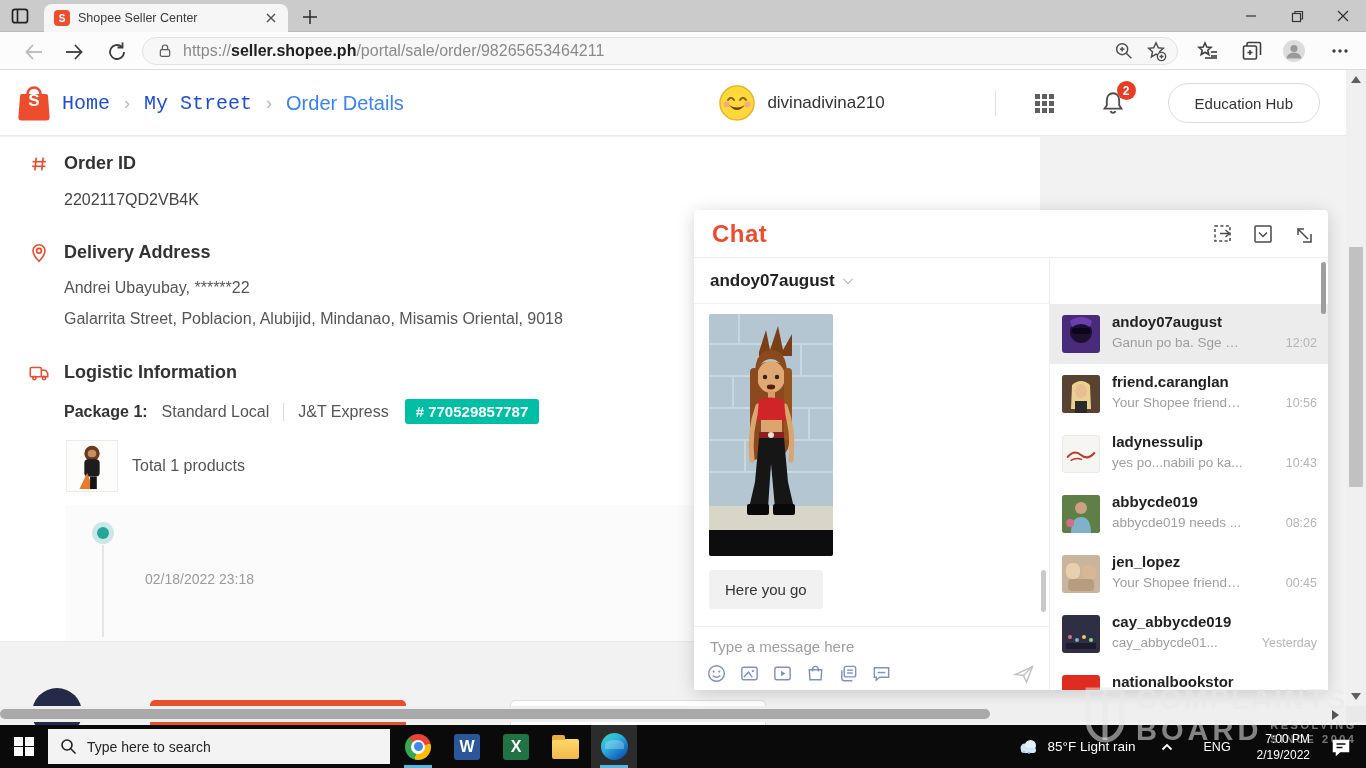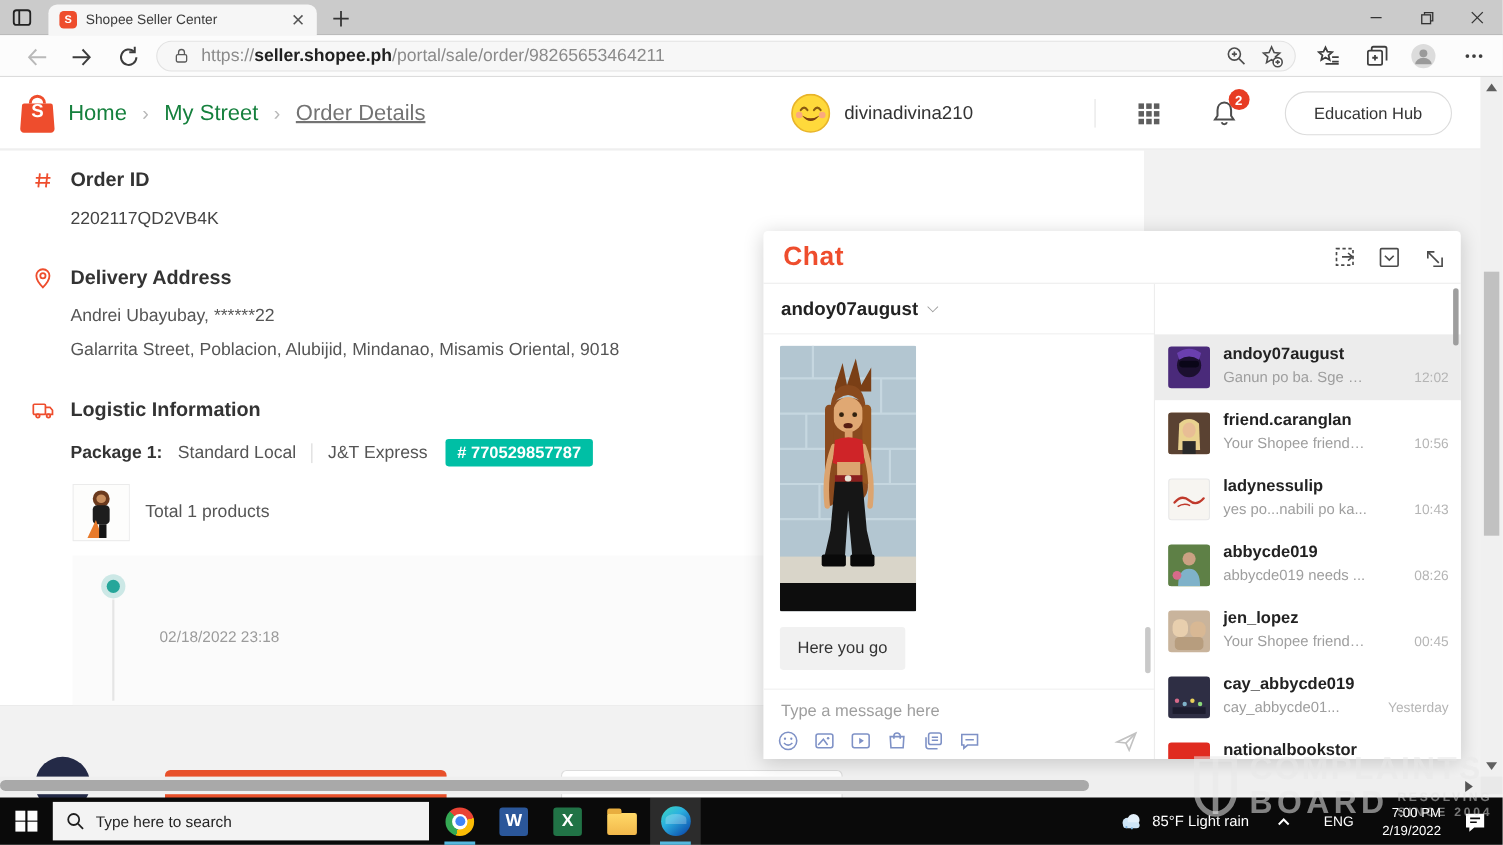--- a/index.html
+++ b/index.html
@@ -23,23 +23,23 @@
   .urltext { font-size:16px; color:#8a8a8a; margin-left:10px; white-space:nowrap; flex:1; }
   .urltext b { color:#202020; font-weight:600; }
   .baricon { width:22px; height:22px; margin-left:10px; color:#4d4d4d; }
   .tbicon { position:absolute; top:7px; width:24px; height:24px; color:#3e3e3e; }
 
   
   #pageheader { position:absolute; left:0; top:70px; width:1346px; height:66px; background:#fff; border-bottom:1px solid #e8e8e8; z-index:2; }
   .shopeelogo { position:absolute; left:16px; top:13px; width:36px; height:40px; color:#ee4d2d; }
   .shopeelogo .sletter { position:absolute; left:0; top:8px; width:36px; text-align:center; color:#fff; font-weight:bold; font-size:17px; }
   .crumbs { position:absolute; left:62px; top:0; height:66px; display:flex; align-items:center; gap:14px; font-size:20px; }
-  .crumb-muted { color:#15803d; }
+  .crumb-muted { color:#1d4ed8;font-family:Liberation Mono, monospace; }
   .crumb-sep { color:#b8b8b8; font-size:18px; }
-  .crumb-current { color:#737373;text-decoration:underline; }
+  .crumb-current { color:#3b82f6; }
   .hdr-right { position:absolute; right:26px; top:0; height:66px; display:flex; align-items:center; }
   .hdr-avatar { width:36px; height:36px; }
   .hdr-name { font-size:17px; color:#333; margin-left:12px; }
   .hdr-div { width:1px; height:26px; background:#e3e3e3; margin:0 36px 0 110px; }
   .gridicon { width:24px; height:24px; color:#5f5f5f; }
   .bellwrap { position:relative; width:26px; height:26px; margin-left:44px; color:#4d4d4d; }
   .badge { position:absolute; right:-10px; top:-9px; min-width:19px; height:19px; border-radius:10px; background:#e73c23; color:#fff; font-size:12px; font-weight:bold; display:flex; align-items:center; justify-content:center; padding:0 4px; }
   .edubtn { margin-left:42px; height:40px; padding:16px 26px; border:1px solid #dcdcdc; border-radius:21px; background:#fff; display:flex; align-items:center; font-size:15px; color:#333; }
 
   

